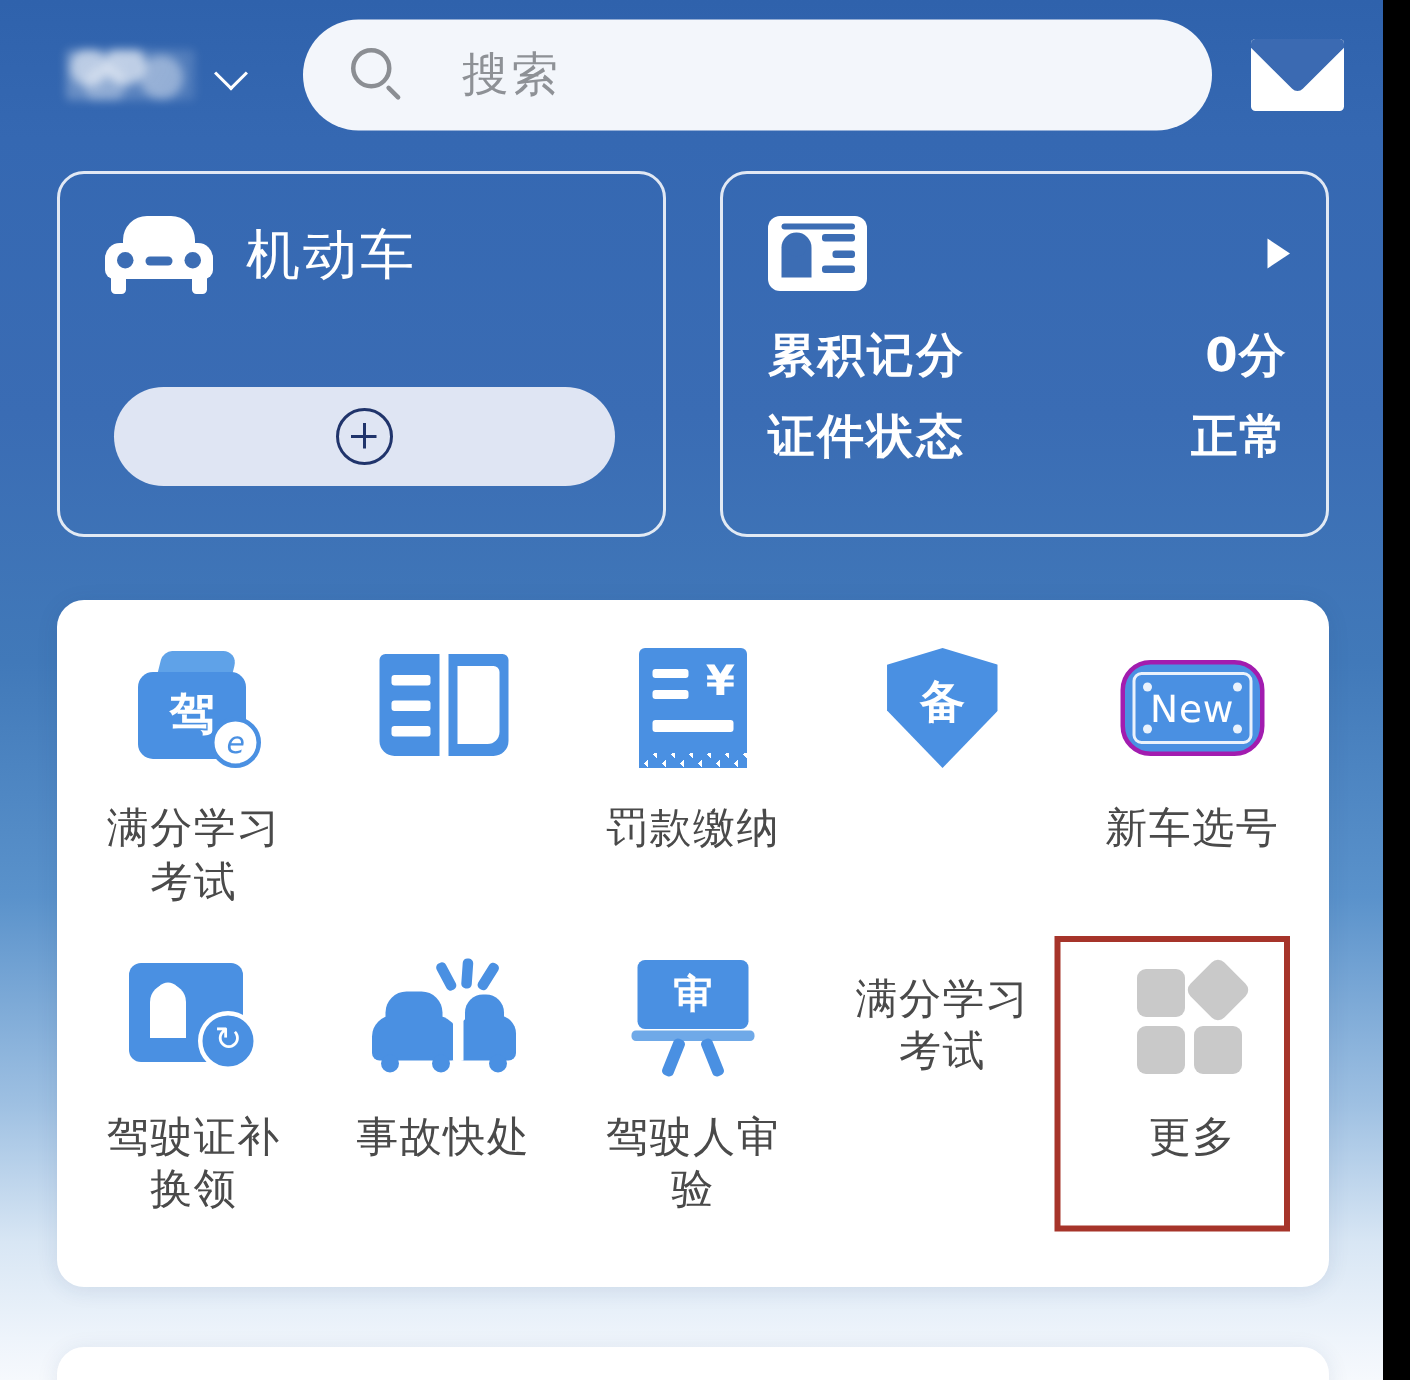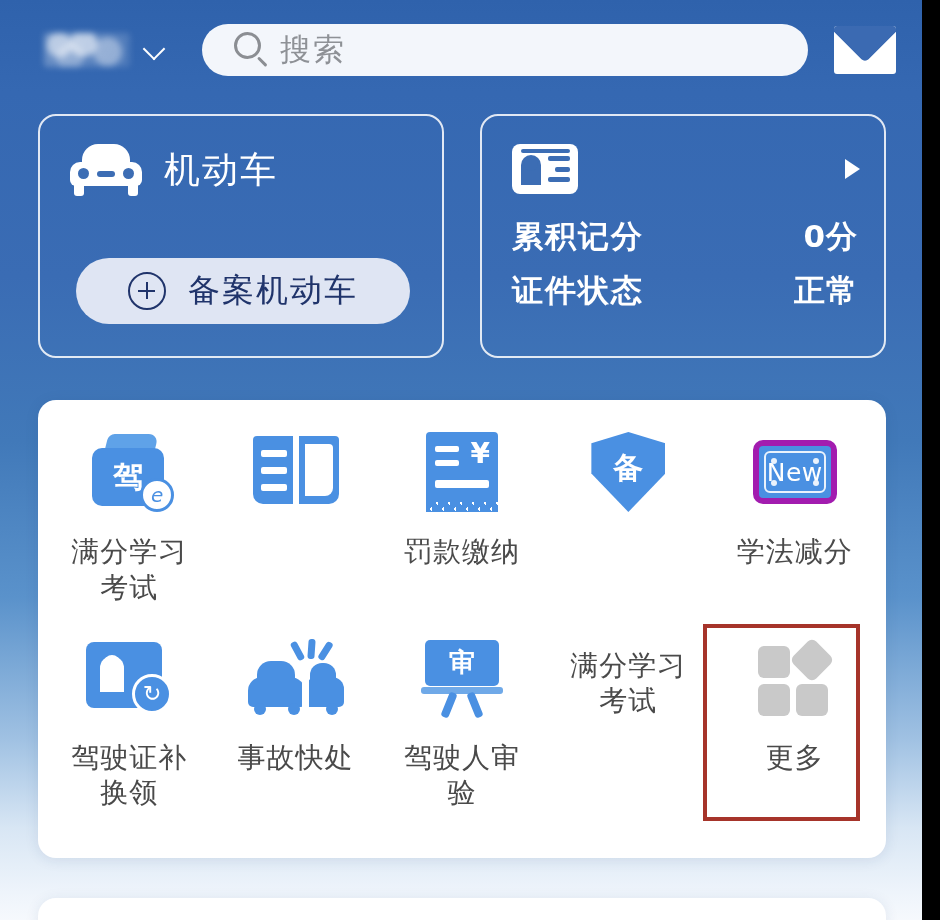--- a/index.html
+++ b/index.html
@@ -64,27 +64,27 @@
     position: absolute;
     left: 4px; top: 4px;
     width: 14px; height: 14px;
     border-right: 2.5px solid #ffffff;
     border-bottom: 2.5px solid #ffffff;
     transform: rotate(45deg);
   }
   #search-bar {
     flex: 1 1 auto;
     margin: 0 26px 0 34px;
-    height: 52px;
+    height: 74px;
     background: #f3f6fb;
     border-radius: 37px;
     display: flex;
     align-items: center;
     padding: 0 30px;
-    gap: 8px;
+    gap: 36px;
   }
   .magnifier {
     width: 40px; height: 40px; position: relative; flex: 0 0 auto;
   }
   .magnifier .ring {
     position: absolute; left: 2px; top: 2px;
     width: 27px; height: 27px;
     border: 3px solid #8b8e93;
     border-radius: 50%;
   }
@@ -354,23 +354,23 @@
     position: absolute; left: 0; top: 0; width: 74px; height: 80px;
     background: #4a90e2;
     clip-path: polygon(50% 0%, 100% 14%, 100% 52%, 50% 100%, 0% 52%, 0% 14%);
   }
   .shield span {
     position: absolute; left: 0; right: 0; top: 16px;
     text-align: center; color: #fff; font-size: 30px; font-weight: bold;
   }
 
   .plate {
-    position: relative; width: 84px; height: 64px;
-    background: #4a90e2; border-radius: 10px;
-    border: 6px solid #a21caf;
+    position: relative; width: 96px; height: 64px;
+    background: #4a90e2; border-radius: 20px;
+    border: 3px solid #a21caf;
   }
   .plate .inner {
     position: absolute; left: 5px; top: 5px; right: 5px; bottom: 5px;
     border: 2.5px solid #eaf2fc; border-radius: 6px;
     display: flex; align-items: center; justify-content: center;
   }
   .plate .inner span { color: #ffffff; font-size: 25px; letter-spacing: .5px; }
   .plate .dot {
     position: absolute; width: 6px; height: 6px; background: #eaf2fc; border-radius: 50%;
   }
@@ -515,21 +515,20 @@
           <div class="grille"></div>
             <div class="lamp-l"></div>
             <div class="lamp-r"></div>
           <div class="leg-l"></div>
             <div class="leg-r"></div>
         </div>
         <div class="card-title">机动车</div>
       </div>
       <div id="record-vehicle-btn">
         <div class="plus-circle"></div>
-        <div id="record-vehicle-label">备案机动车</div>
       </div>
     </div>
 
     <div id="dl-card" class="outline-card">
       <div class="card-head">
         <div class="idcard-icon">
           <div class="topbar"></div>
           <div class="face"></div>
           <div class="ln ln1"></div>
             <div class="ln ln2"></div>
@@ -606,21 +605,21 @@
             <div class="plate">
               <div class="inner">
                   <span>New</span>
                 </div>
               <div class="dot d1"></div>
                 <div class="dot d2"></div>
                 <div class="dot d3"></div>
                 <div class="dot d4"></div>
             </div>
           </div>
-          <div class="grid-label">学法减分</div>
+          <div class="grid-label">新车选号</div>
         </div>
 
       </div>
 
       <div class="grid-row">
 
         <div class="grid-item">
           <div class="grid-icon">
             <div class="dlrenew">
               <div class="cardbg"></div>

